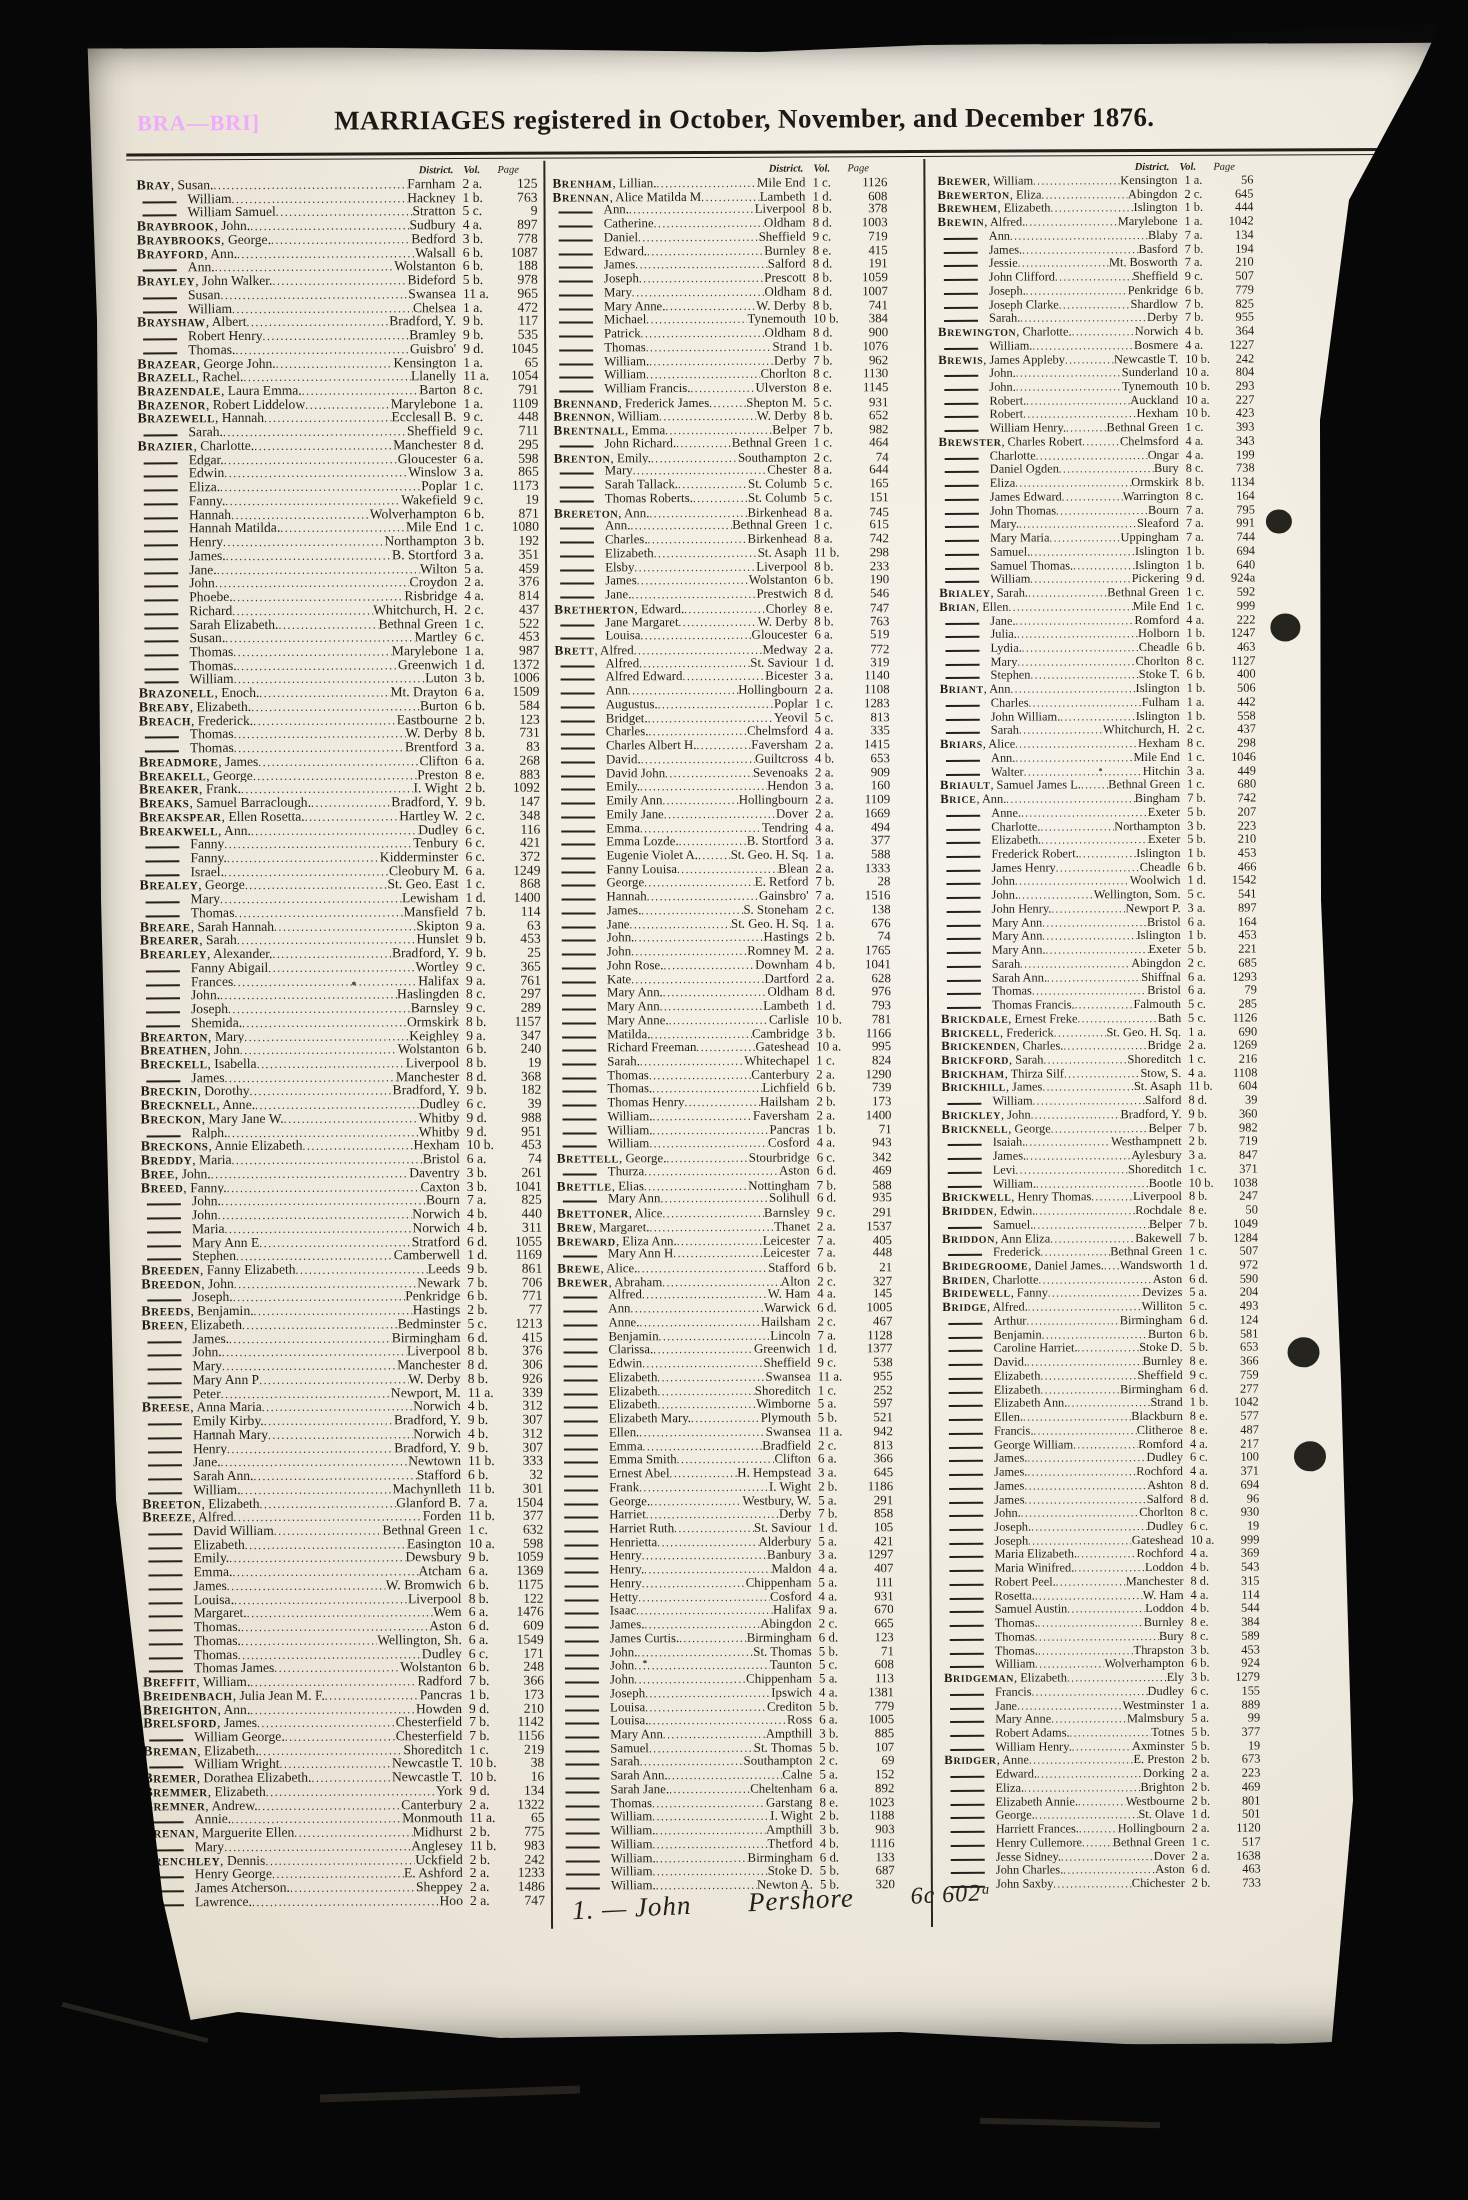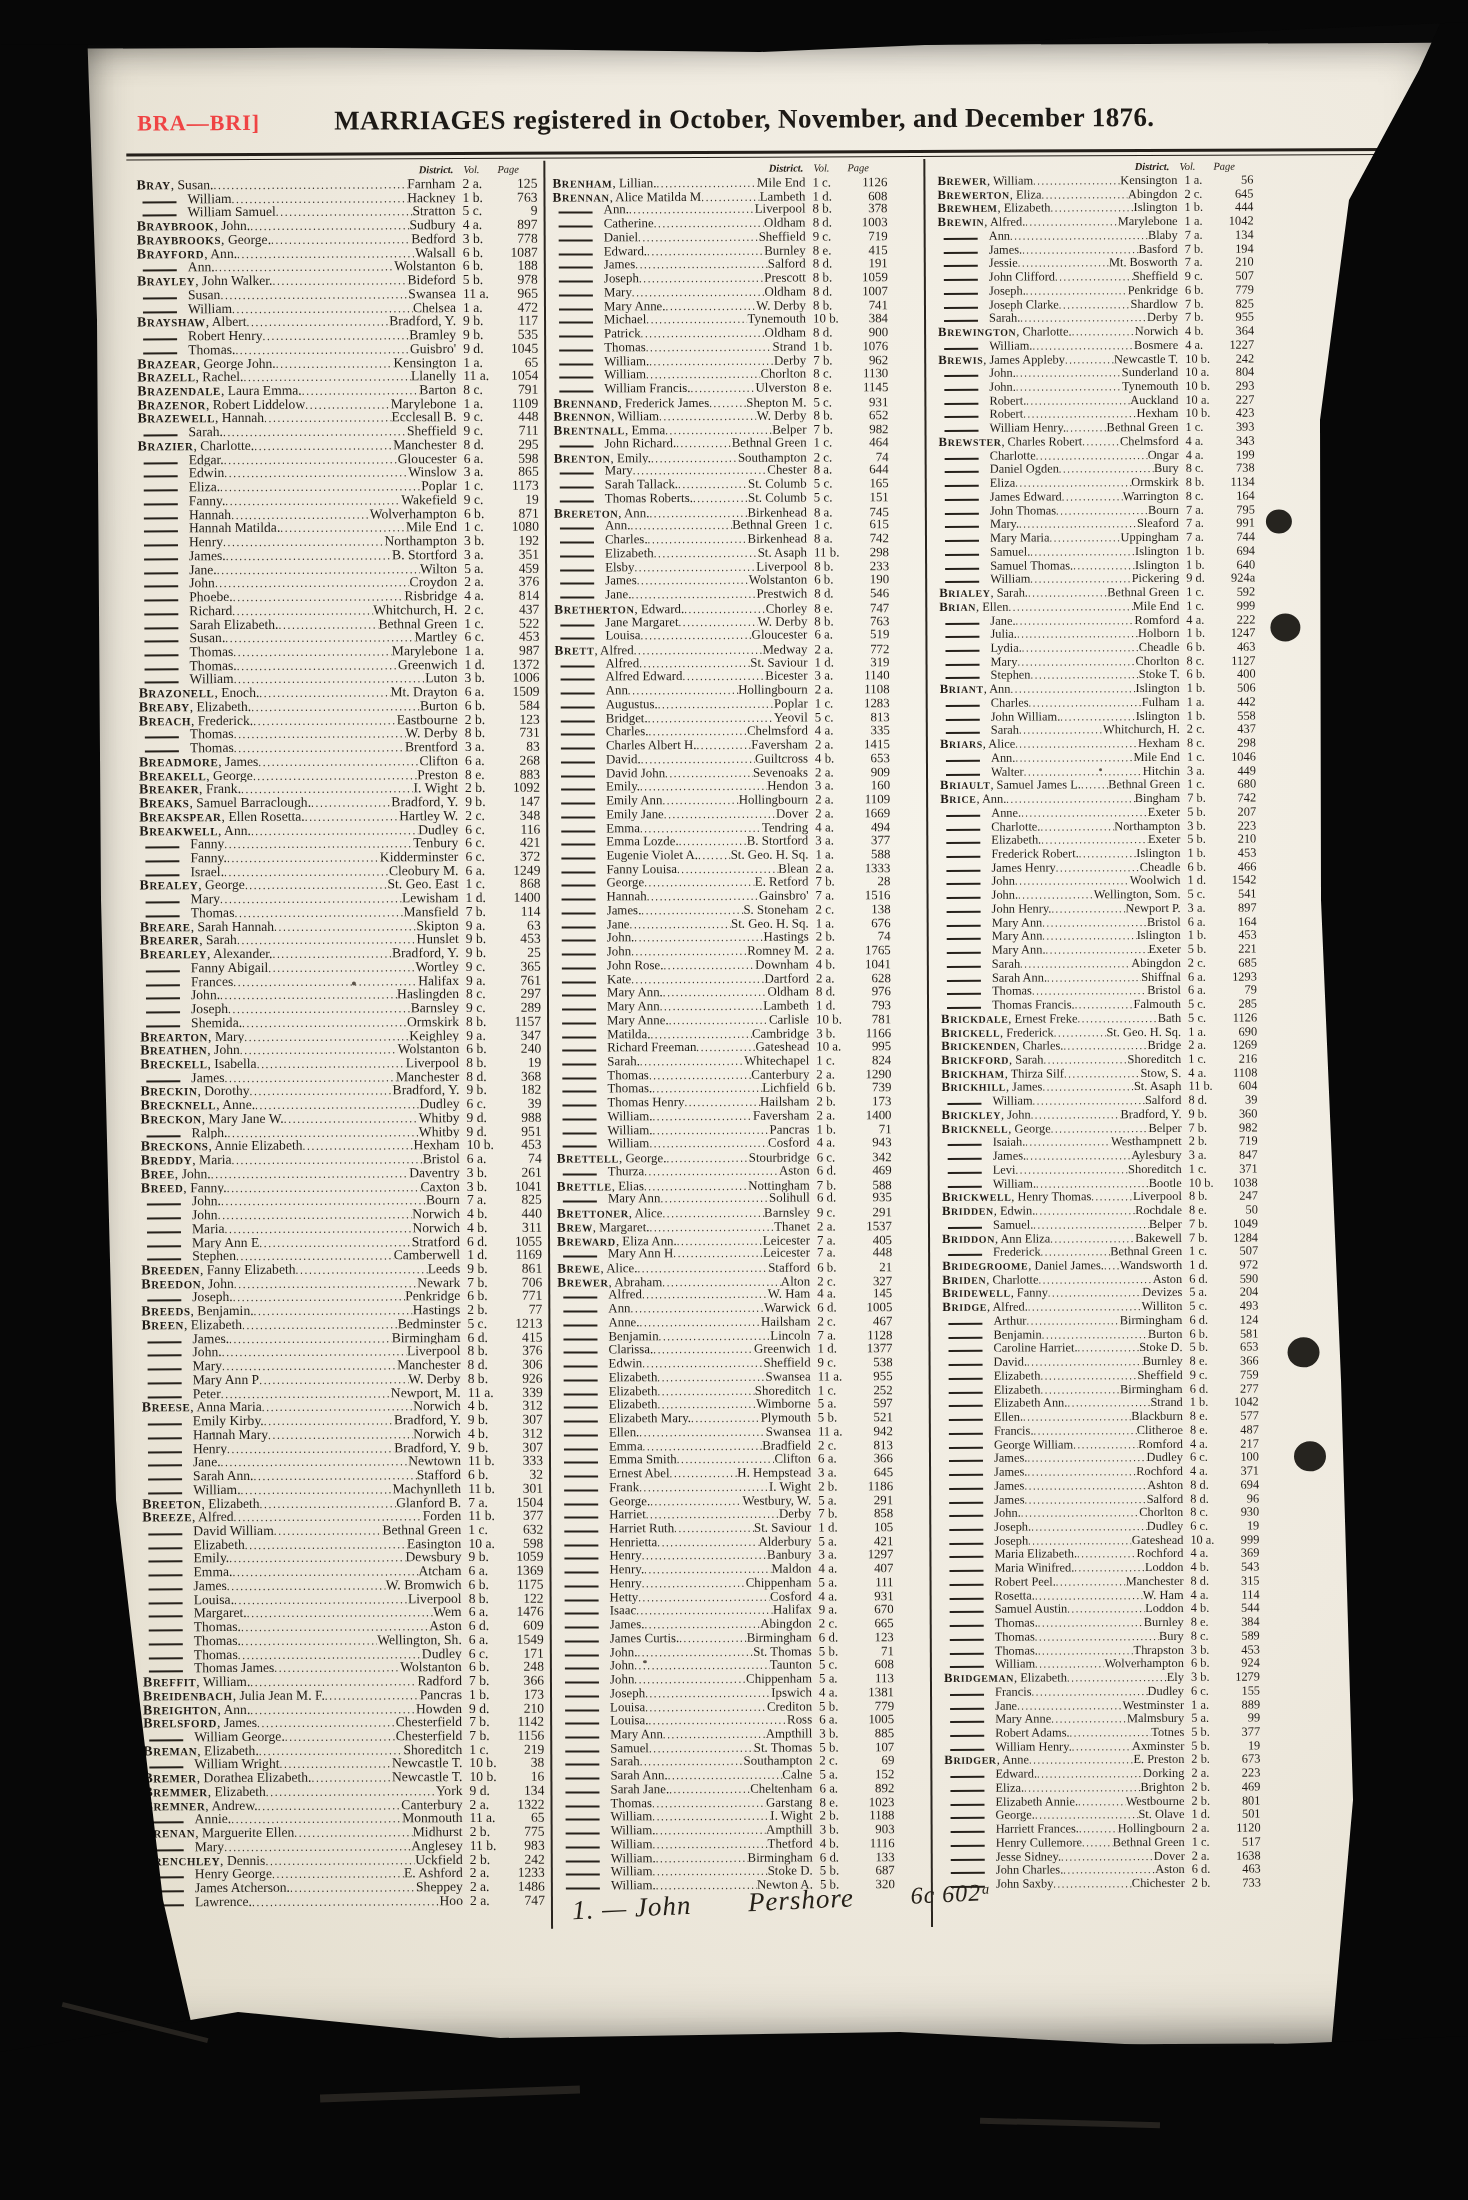--- a/index.html
+++ b/index.html
@@ -10,38 +10,38 @@
   }
   .sheet{position:absolute;left:0;top:0;width:1468px;height:2200px;transform:rotate(-0.25deg);transform-origin:700px 1000px;}
   .paper{
     position:absolute;left:84px;top:46px;width:1374px;height:2000px;
     background:radial-gradient(ellipse at 62% 38%, #f6f3ea 0%, #efeadf 55%, #e2dccb 100%);
     box-shadow:inset 26px 0 42px -18px rgba(0,0,0,.45),
                inset -34px 0 55px -25px rgba(0,0,0,.40),
                inset 0 -36px 55px -28px rgba(0,0,0,.38),
                inset 0 20px 40px -24px rgba(0,0,0,.30);
   }
-  .hdr-left{position:absolute;left:141px;top:108px;font-size:22px;font-weight:bold;letter-spacing:1px;color:#ef4444;}
+  .hdr-left{position:absolute;left:141px;top:108px;font-size:22px;font-weight:bold;letter-spacing:1px;color:#f0abfc;}
   .hdr-title{position:absolute;left:338px;top:104px;font-size:27px;font-weight:bold;letter-spacing:.4px;color:#1d1a16;white-space:nowrap;}
   .hdr-page{position:absolute;left:1405px;top:108px;font-size:21px;font-weight:bold;color:#1d1a16;}
   .rule-a{position:absolute;left:130px;top:151px;width:1318px;height:3px;background:#241f1a;}
   .rule-b{position:absolute;left:130px;top:157px;width:1318px;height:1px;background:#241f1a;}
   .vdiv{position:absolute;top:160px;width:2px;height:1768px;background:#2a251f;}
   .vdiv1{left:547px;}
   .vdiv2{left:927px;}
 
   .col{position:absolute;top:161px;color:#201c17;}
   .col1{left:140px;width:401px;font-size:13.6px;}
   .col2{left:556px;width:335px;font-size:12.9px;}
   .col3{left:941px;width:316px;font-size:12.4px;}
 
   .colhead{display:flex;align-items:baseline;height:15px;line-height:15px;font-style:italic;font-size:10.5px;color:#2a241d;}
   .colhead .sp{flex:1 1 0;}
   .colhead .shd{white-space:nowrap;padding-right:10px;font-weight:bold;}
-  .colhead .shv{width:34px;}
+  .colhead .shv{width:34px;font-weight:bold;}
   .colhead .shp{width:40px;text-align:left;}
 
   .row{display:flex;align-items:baseline;height:13.74px;line-height:13.74px;white-space:nowrap;overflow:hidden;}
   .nm{flex:0 0 auto;}
   .sc{font-weight:bold;font-size:.8em;letter-spacing:.6px;}
   .sc .cap{font-size:1.28em;}
   .ditto{display:inline-block;width:34px;height:.62em;border-bottom:2px solid #26211b;margin:0 11px 0 6px;}
   .dots{flex:1 1 0;min-width:2px;overflow:hidden;color:#39332b;font-size:.85em;letter-spacing:1.6px;}
   .dots::after{content:"....................................................................................";}
   .dist{flex:0 0 auto;padding-right:7px;}

